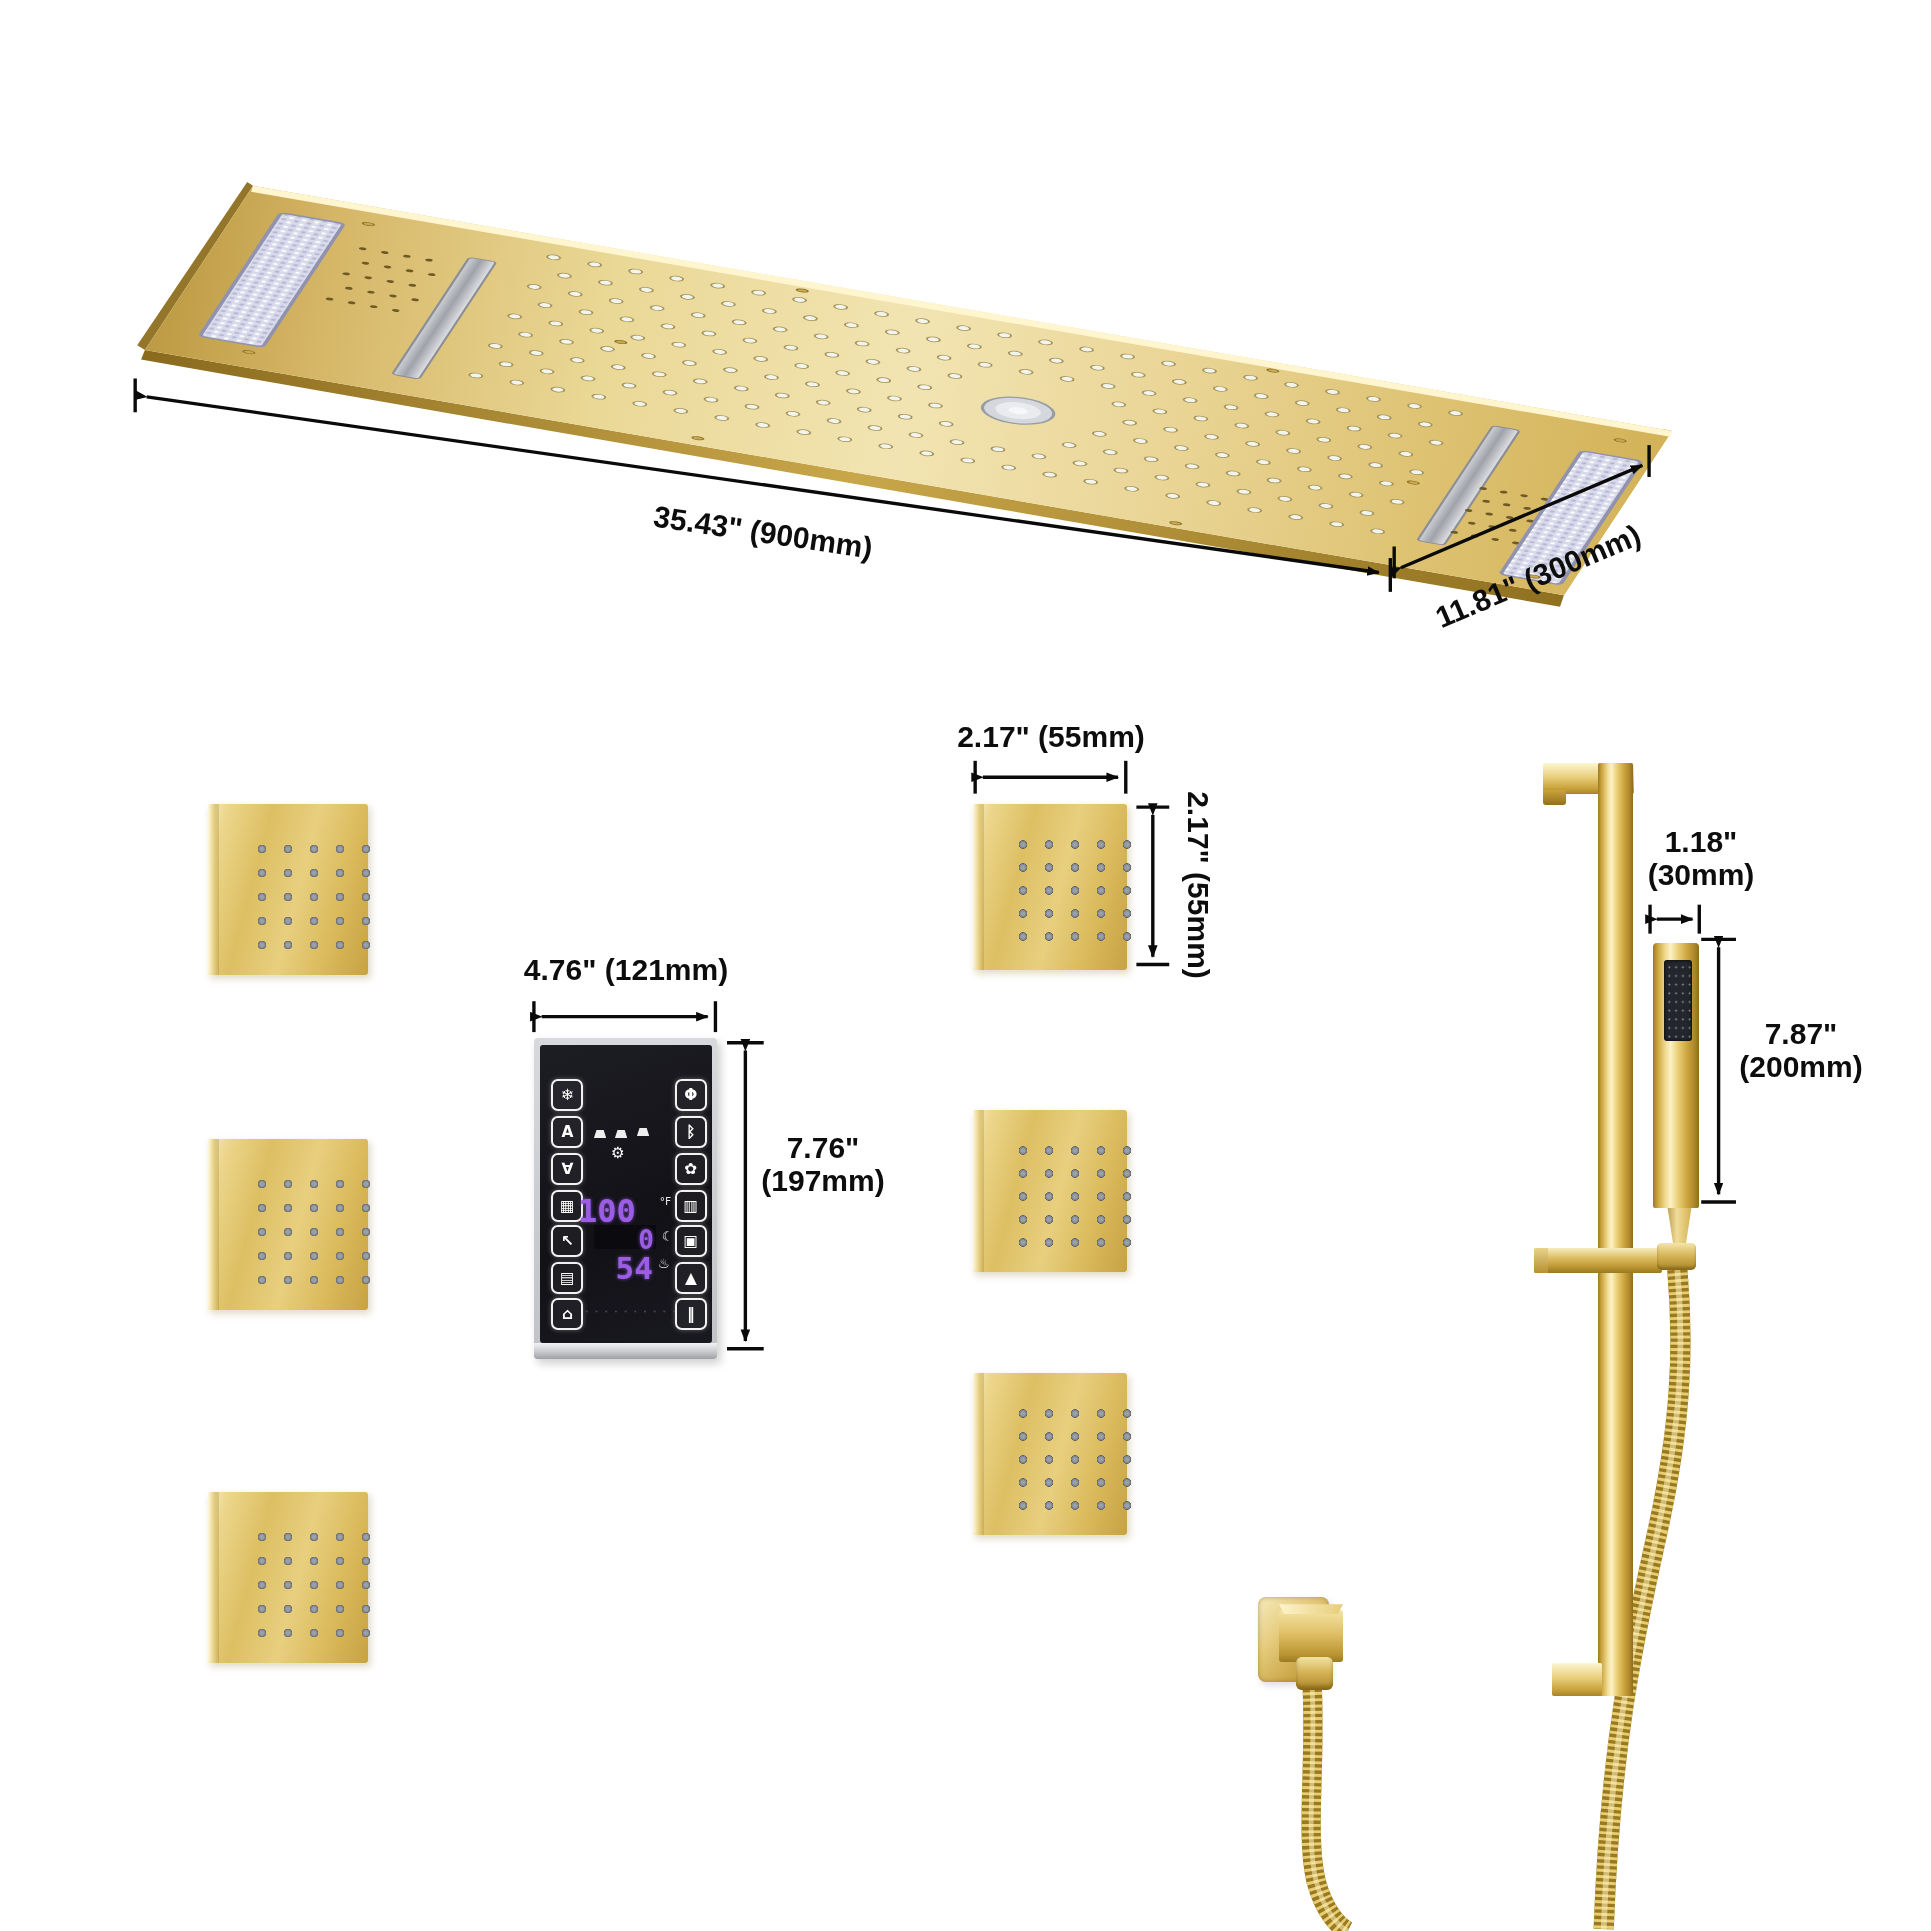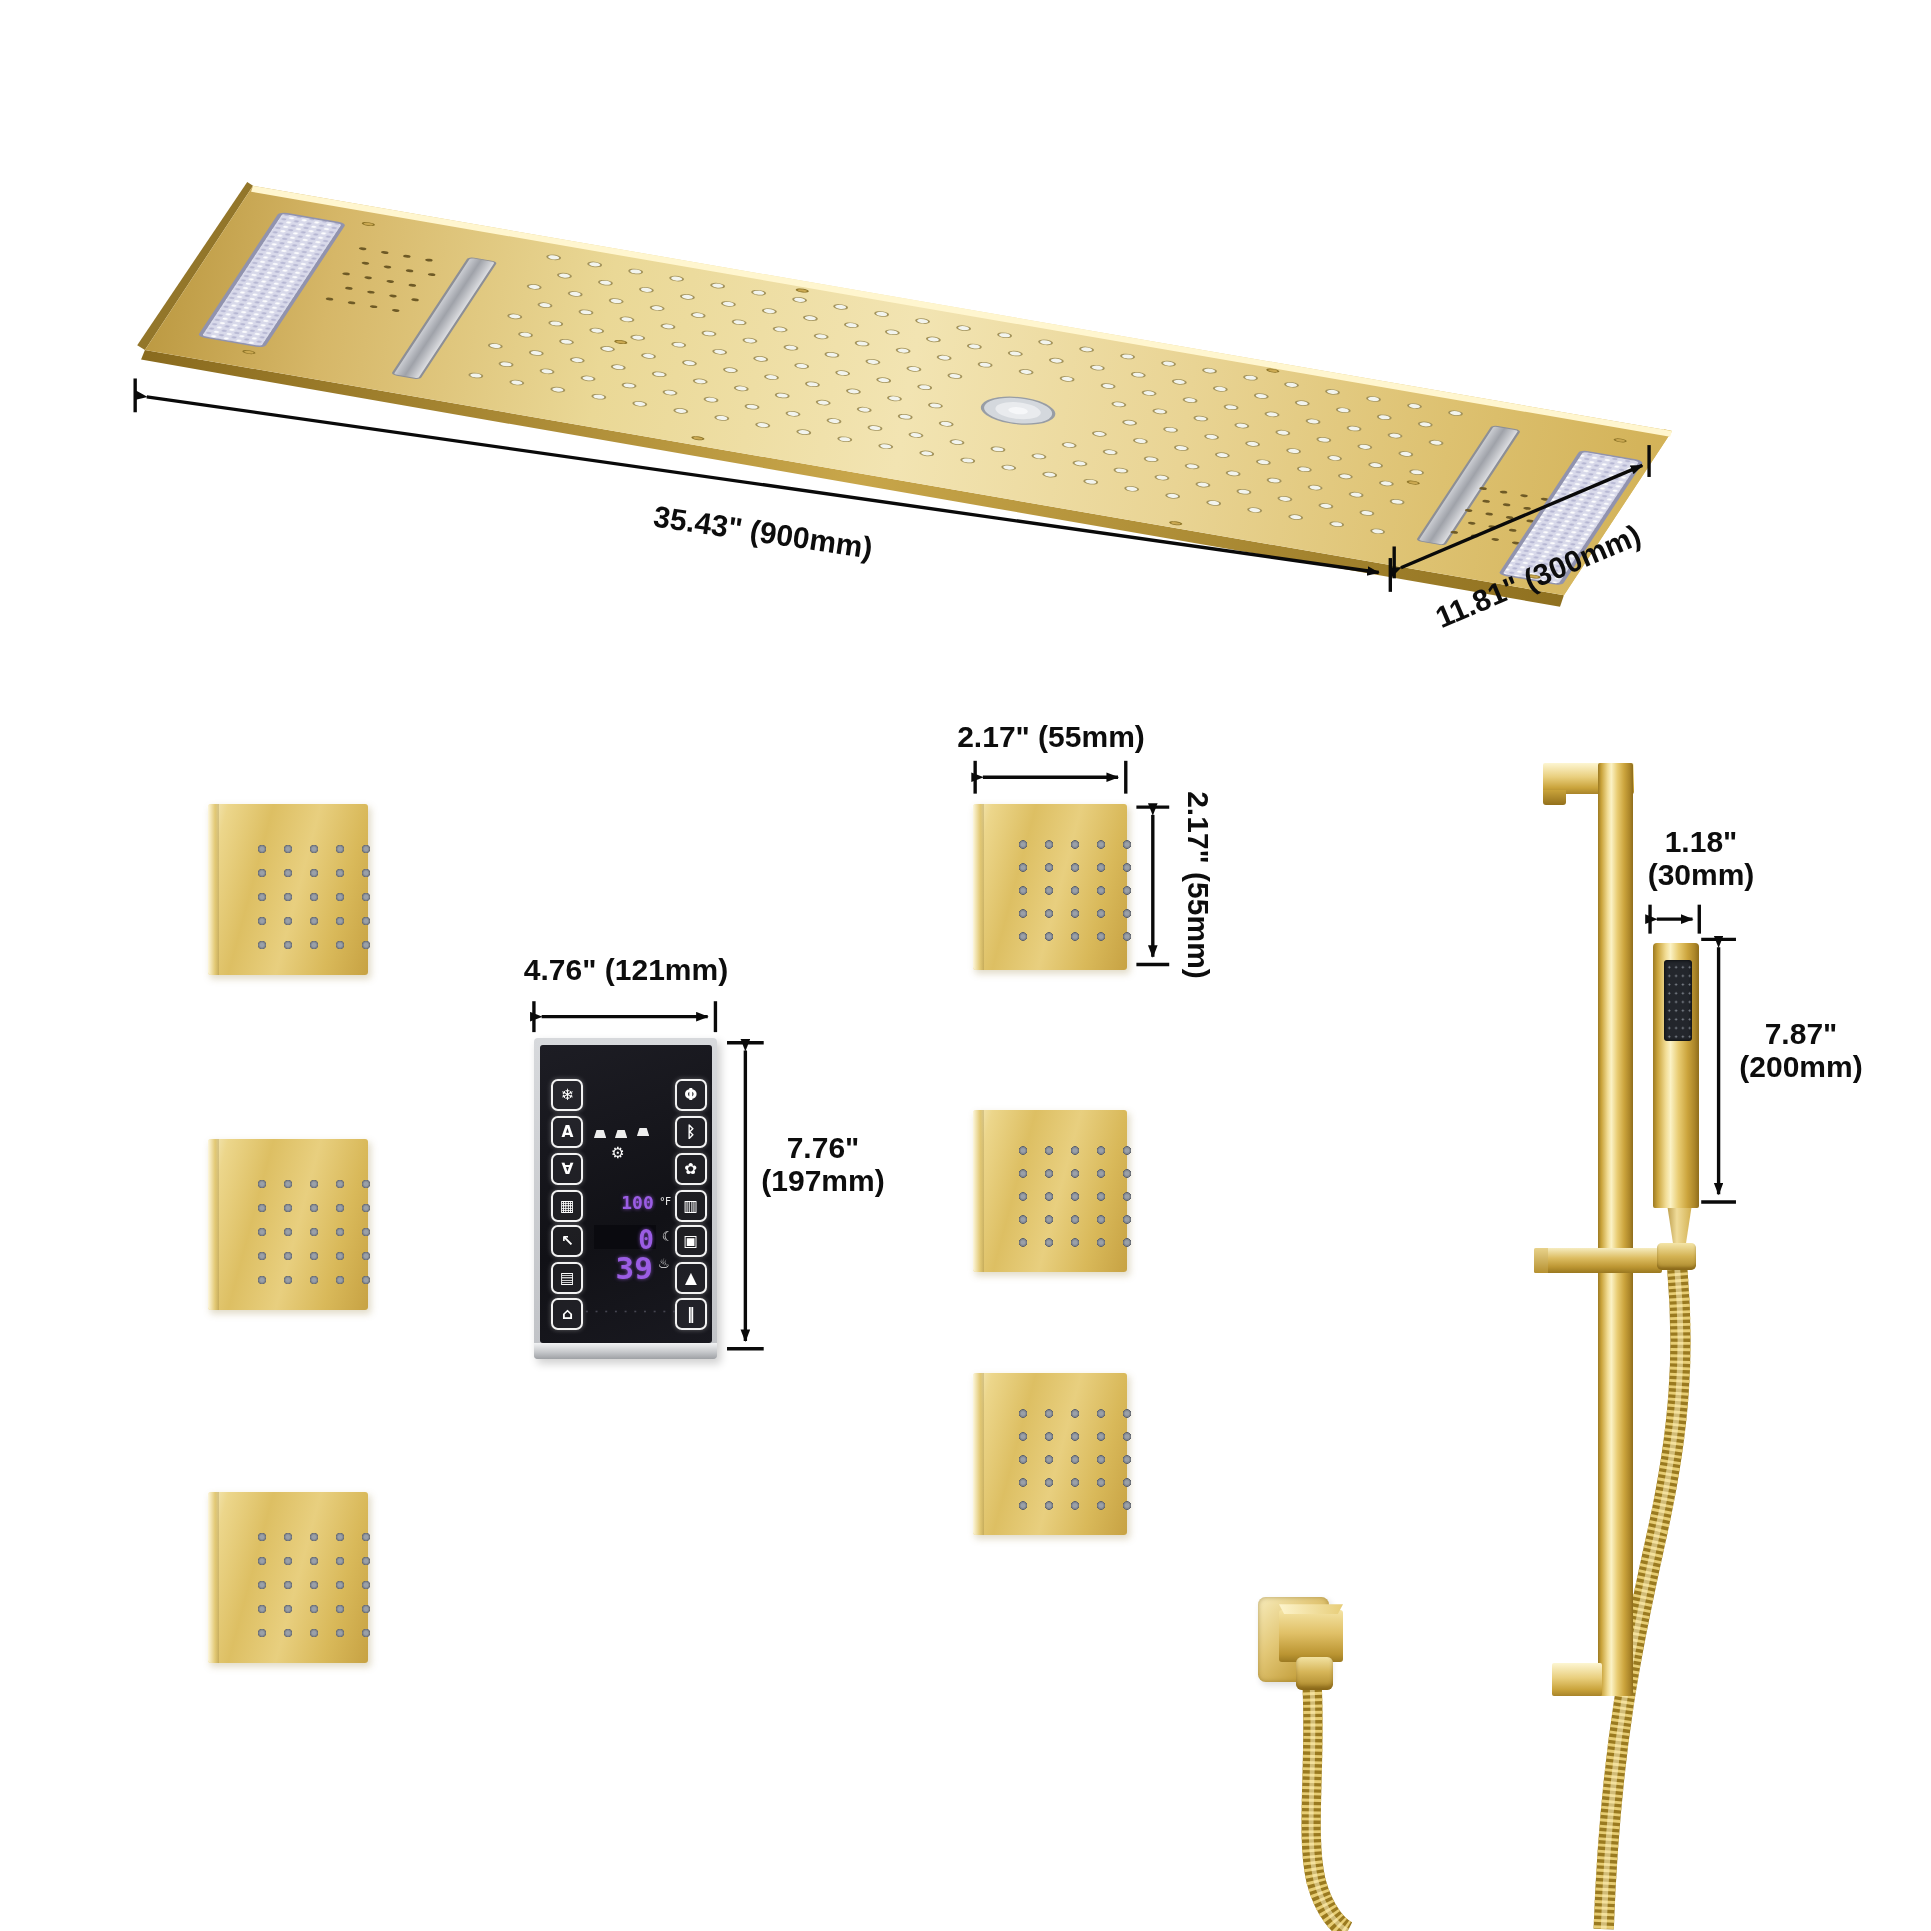--- a/index.html
+++ b/index.html
@@ -485,25 +485,25 @@
           <div class="ibox" style="left: 135px; top: 145px;">▥</div>
           <div class="ibox" style="left: 135px; top: 180px;">▣</div>
           <div class="ibox" style="left: 135px; top: 217px;">▲</div>
           <div class="ibox" style="left: 135px; top: 253px;">‖</div>
         </div>
       <span class="tz" style="left:54px;top:85px"></span>
       <span class="tz" style="left:75px;top:85px"></span>
       <span class="tz" style="left:97px;top:83px"></span>
       <span class="gear" style="left:71px;top:99px">⚙</span>
       <div class="ledbg" style="left:54px;top:180px;width:62px;height:24px"></div>
-      <span class="led" style="left:50px;top:147px;width:64px;font-size:18px">100</span>
+      <span class="led" style="left:32px;top:147px;width:64px;font-size:32px">100</span>
       <span class="mark" style="left:120px;top:150px;font-size:10.6px">°F</span>
       <span class="led" style="left:50px;top:180px;width:64px;font-size:26px">0</span>
       <span class="mark" style="left:122px;top:183px;font-size:13.5px">☾</span>
-      <span class="led" style="left:42px;top:205px;width:71px;font-size:31px">39</span>
+      <span class="led" style="left:42px;top:205px;width:71px;font-size:31px">54</span>
       <span class="mark" style="left:118px;top:210px;font-size:13.5px">♨</span>
       <div class="dotrow"></div>
     </div>
     <div class="cpanel-band"></div>
   </div>
 
   <div class="bar-top gold-h"></div>
   <div class="bar-lip"></div>
   <div class="bar-vert gold-v"></div>
   <div class="bar-foot gold-h"></div>

